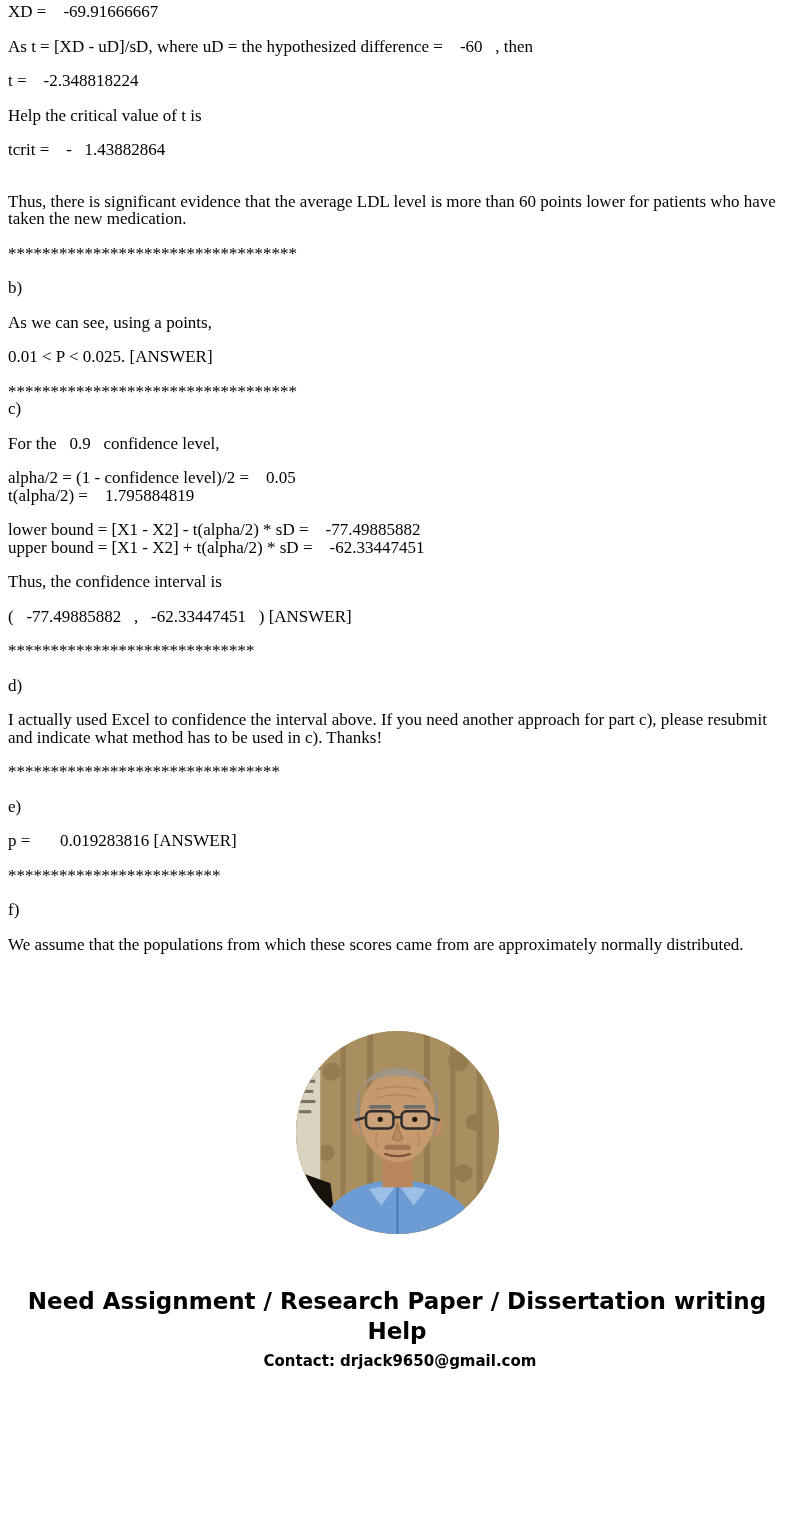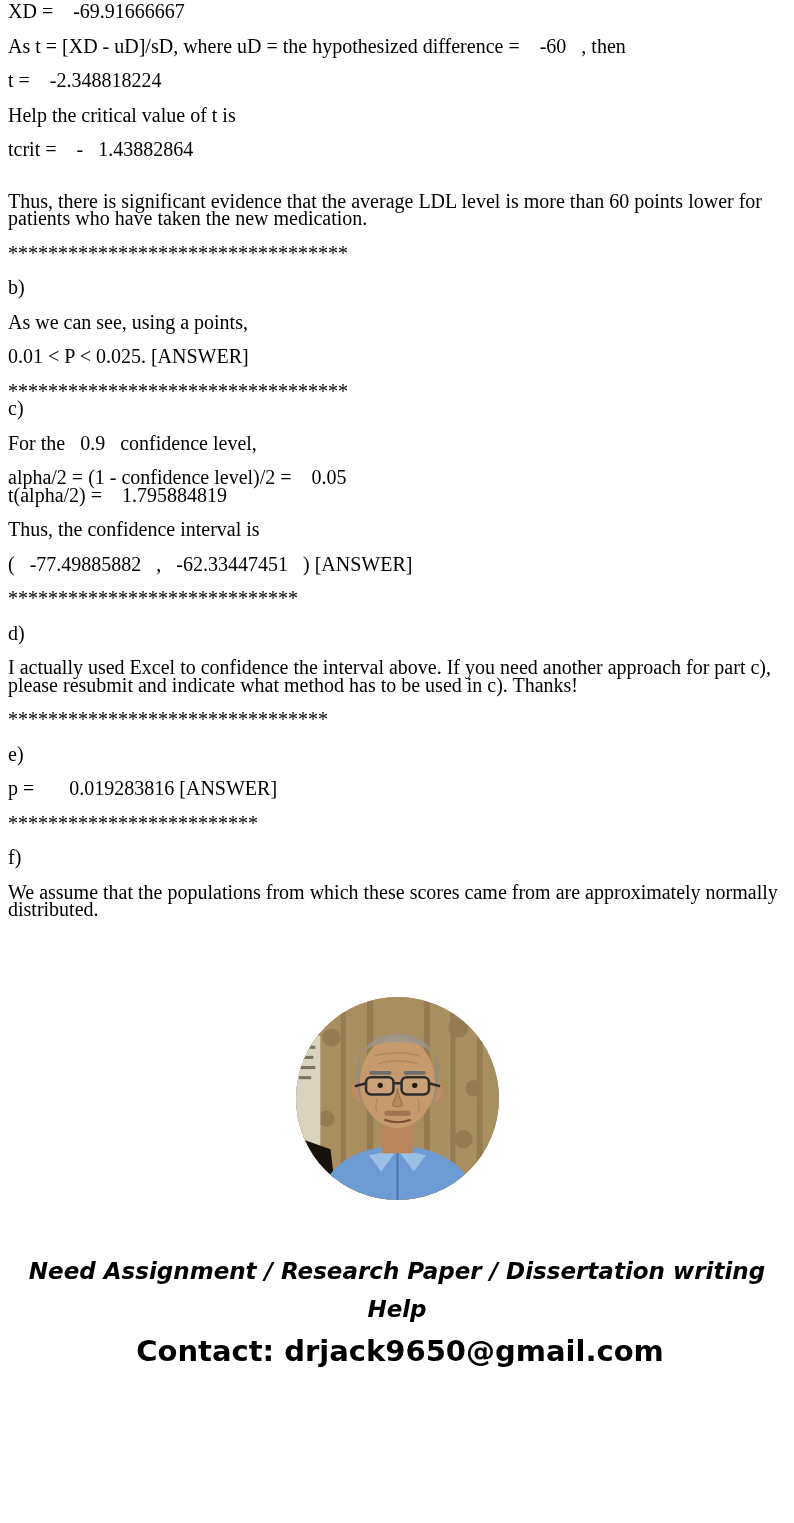--- a/index.html
+++ b/index.html
@@ -14,21 +14,21 @@
     min-height: 1523px;
     background: #ffffff;
     overflow: hidden;
   }
   .doc {
     padding: 3px 8px 0 8px;
     width: 778px;
   }
   .para {
     margin: 0 0 17px 0;
-    font-size: 20px;
+    font-size: 17px;
     line-height: 17.5px;
     white-space: pre-wrap;
     word-wrap: break-word;
   }
   .spacer {
     height: 17px;
   }
   .avatar-section {
     margin-top: 78px;
     display: flex;
@@ -44,27 +44,26 @@
   .avatar svg { display: block; width: 100%; height: 100%; }
   .footer {
     margin-top: 52px;
     text-align: center;
     font-family: "DejaVu Sans", sans-serif;
     font-weight: bold;
     padding-bottom: 26px;
   }
   .footer-heading {
     font-size: 23px;
-    line-height: 38px;
+    line-height: 30px;
     max-width: 770px;
-    margin: 8px auto;
-    font-style: italic;
+    margin: 0 auto;
   }
   .footer-contact {
-    font-size: 29px;
+    font-size: 15px;
     line-height: 30px;
     padding-left: 6px;
   }
 </style>
 </head>
 <body>
 
 <div class="page">
 
   <div class="doc">
@@ -75,20 +74,21 @@
       <p class="para"><span>tcrit =    -   1.43882864</span></p>
       <div class="spacer"></div>
       <p class="para"><span>Thus, there is significant evidence that the average LDL level is more than 60 points lower for patients who have taken the new medication.</span></p>
       <p class="para"><span>**********************************</span></p>
       <p class="para"><span>b)</span></p>
       <p class="para"><span>As we can see, using a points,</span></p>
       <p class="para"><span>0.01 &lt; P &lt; 0.025. [ANSWER]</span></p>
       <p class="para"><span>**********************************</span><br><span>c)</span></p>
       <p class="para"><span>For the   0.9   confidence level,</span></p>
       <p class="para"><span>alpha/2 = (1 - confidence level)/2 =    0.05</span><br><span>t(alpha/2) =    1.795884819</span></p>
+      <p class="para"><span>lower bound = [X1 - X2] - t(alpha/2) * sD =    -77.49885882</span><br><span>upper bound = [X1 - X2] + t(alpha/2) * sD =    -62.33447451</span></p>
       <p class="para"><span>Thus, the confidence interval is</span></p>
       <p class="para"><span>(   -77.49885882   ,   -62.33447451   ) [ANSWER]</span></p>
       <p class="para"><span>*****************************</span></p>
       <p class="para"><span>d)</span></p>
       <p class="para"><span>I actually used Excel to confidence the interval above. If you need another approach for part c), please resubmit and indicate what method has to be used in c). Thanks!</span></p>
       <p class="para"><span>********************************</span></p>
       <p class="para"><span>e)</span></p>
       <p class="para"><span>p =       0.019283816 [ANSWER]</span></p>
       <p class="para"><span>*************************</span></p>
       <p class="para"><span>f)</span></p>

